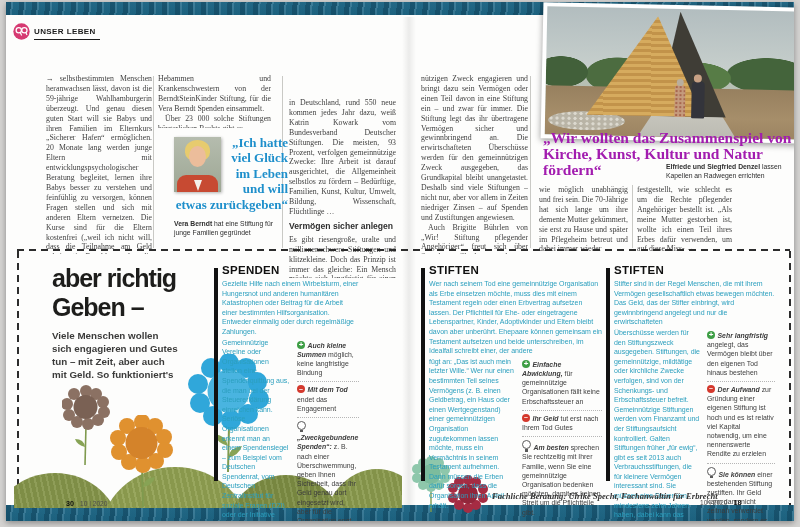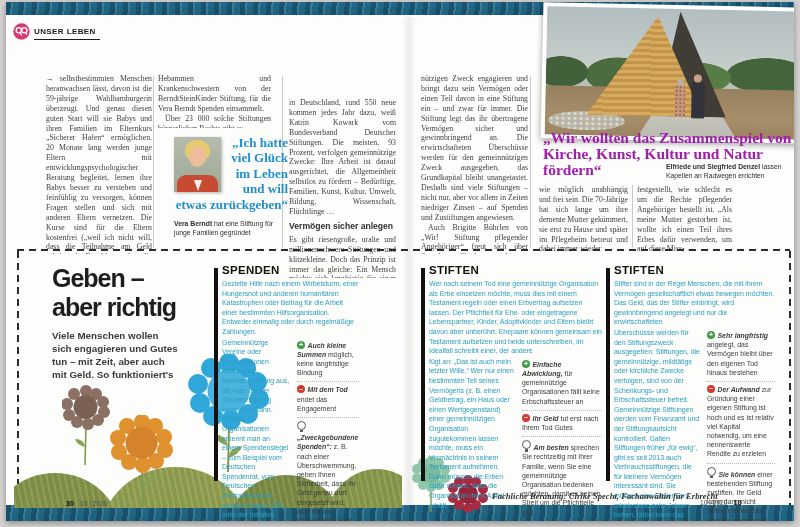--- a/index.html
+++ b/index.html
@@ -221,22 +221,22 @@
     <div class="pq-right">„Wir wollten das Zusammenspiel von Kirche, Kunst, Kultur und Natur fördern“</div>
     <div class="pq-right-cap">
       <span class="cap-bold">Elfriede und Siegfried Denzel</span><span> lassen Kapellen an Radwegen errichten</span>
     </div>
 
     <div class="dash-h"></div>
     <div class="dash-v dash-l"></div>
     <div class="dash-v dash-r"></div>
 
     <div class="panel-title">
+      <div>aber richtig</div>
       <div>Geben –</div>
-      <div>aber richtig</div>
     </div>
     <div class="panel-sub">Viele Menschen wollen sich engagieren und Gutes tun – mit Zeit, aber auch mit Geld. So funktioniert's</div>
 
     <div class="hills">
       <div class="hill h1"></div>
       <div class="hill h2"></div>
       <div class="hill h3"></div>
       <div class="hill h4"></div>
     </div>
     <svg class="flower" style="left:56px;top:383px;" width="48" height="95" viewBox="0 0 48 95">

